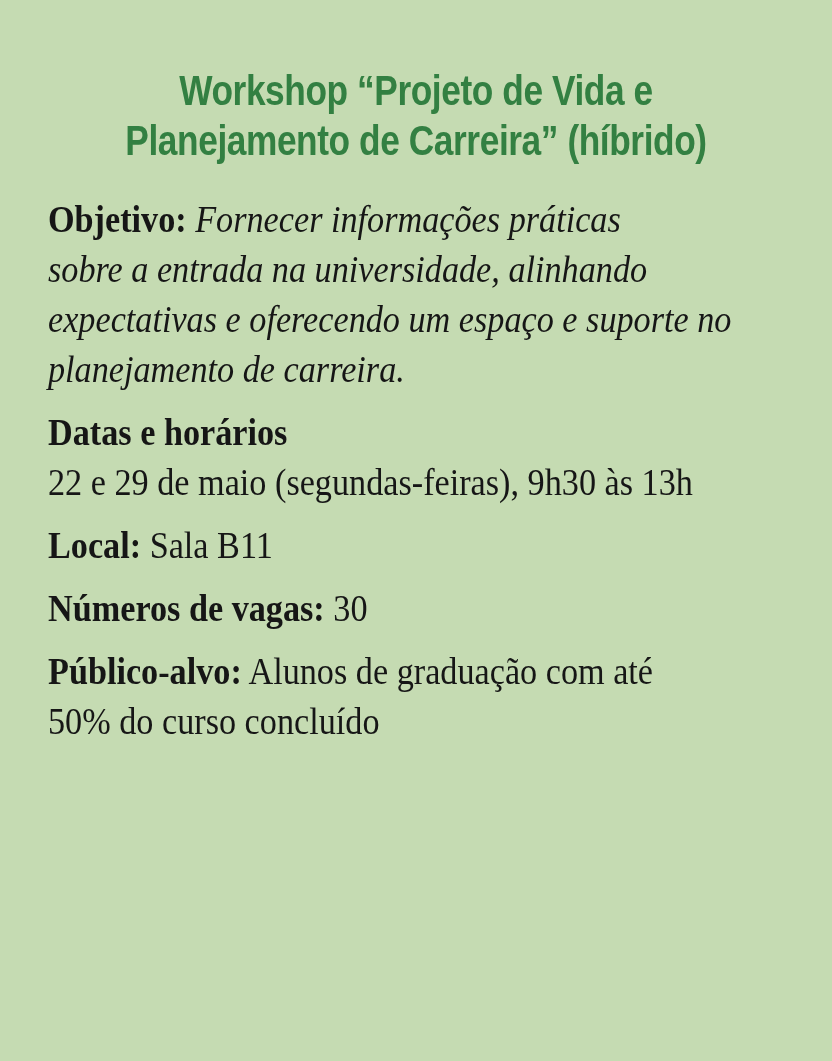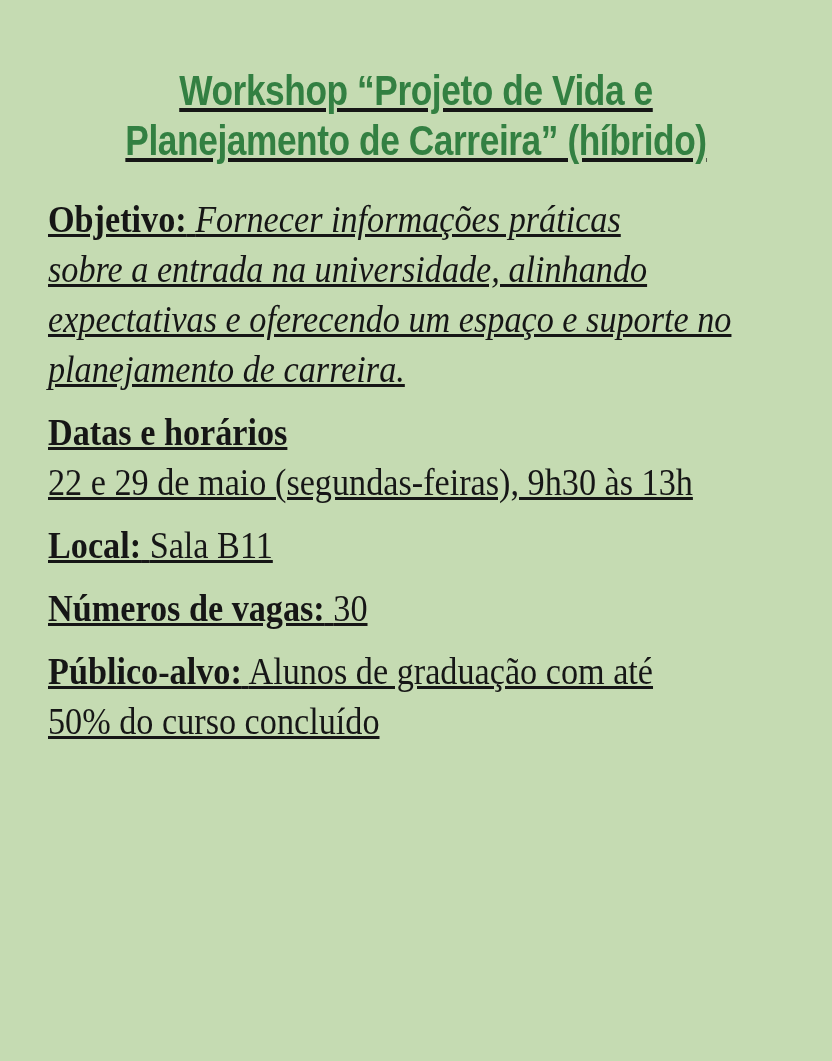--- a/index.html
+++ b/index.html
@@ -12,21 +12,20 @@
     background: #c5dbb2;
     color: #161616;
     font-family: "Liberation Serif", serif;
     overflow: hidden;
   }
   .page {
     box-sizing: border-box;
     width: 828px;
     height: 1061px;
     padding: 38px 48px 0 48px;
-    text-decoration: underline;
   }
   .flyer-title {
     font-family: "Liberation Sans", sans-serif;
     font-weight: 700;
     font-size: 42px;
     line-height: 50px;
     letter-spacing: -0.5px;
     text-align: center;
     white-space: pre-line;
     width: 990px;

